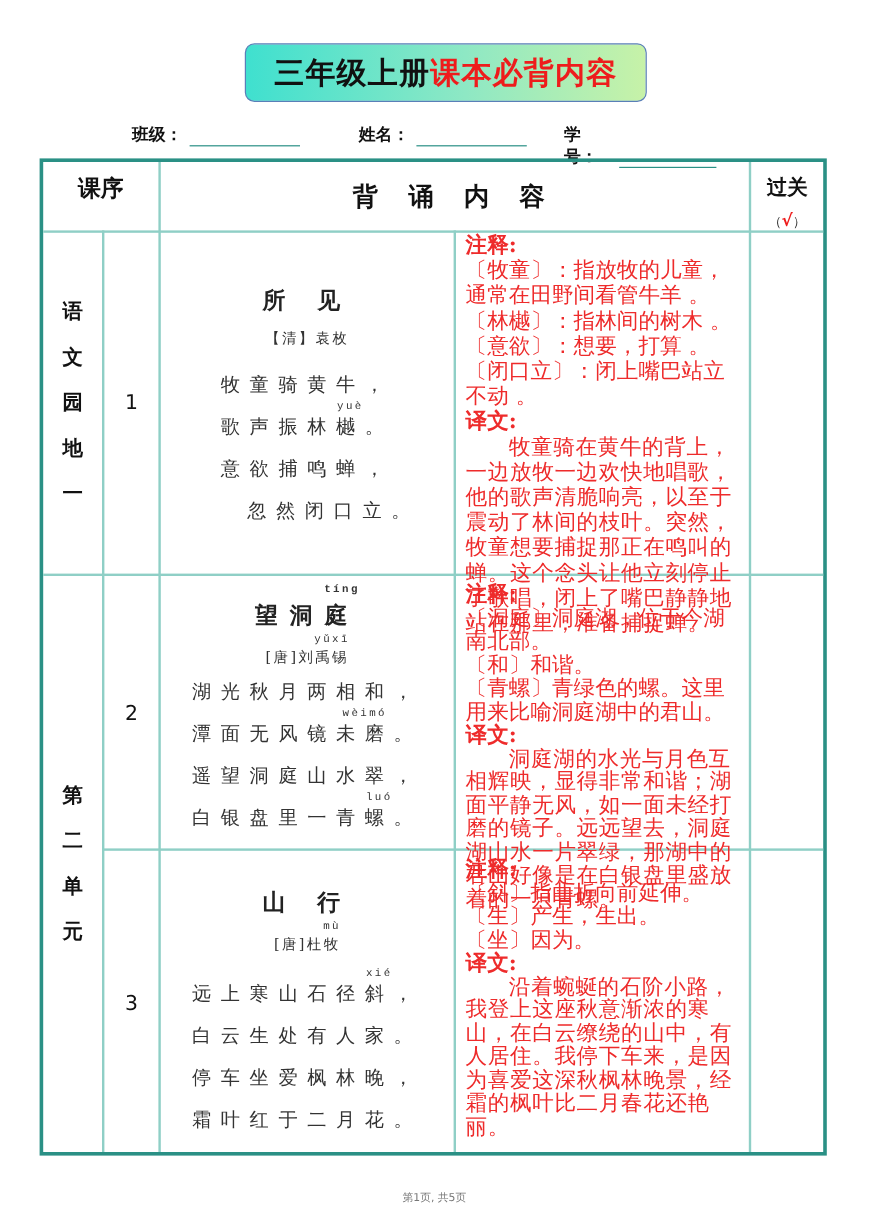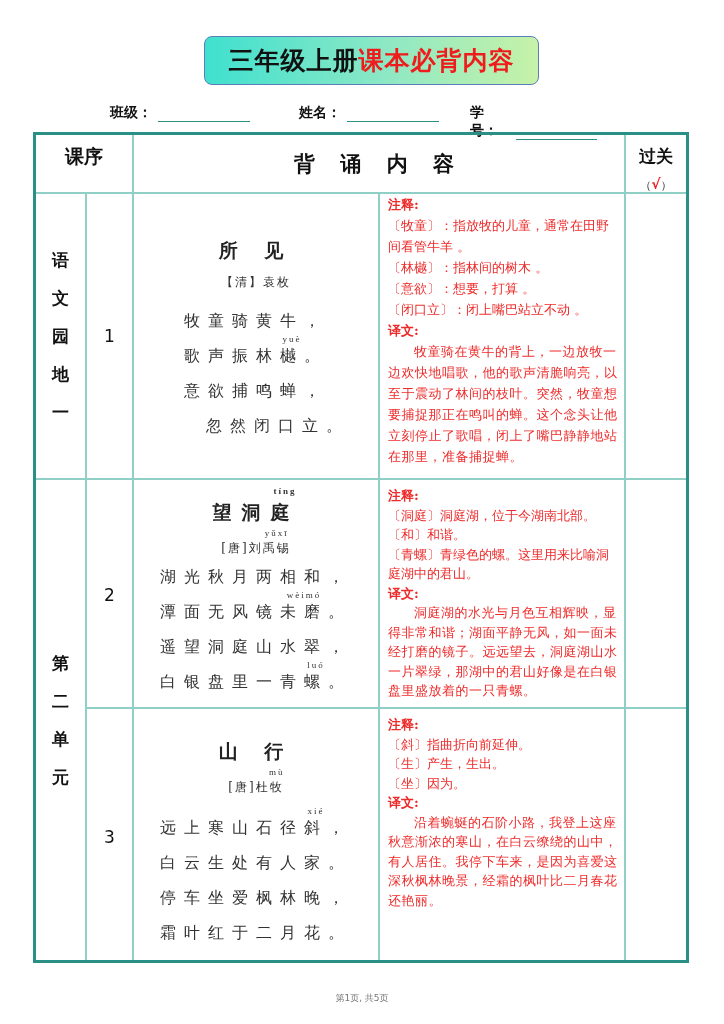--- a/index.html
+++ b/index.html
@@ -38,23 +38,23 @@
       font-size: 17px; font-weight: bold; }
     .unit span { display: block; line-height: 38px; }
     .num { display: flex; align-items: center; justify-content: center; font-size: 17px; }
 
     .poem { text-align: center; font-family: "DejaVu Serif", "Liberation Serif", serif; color: #222; }
     .poem-title { font-size: 19px; font-weight: bold; letter-spacing: 10px; }
     .poem-author { font-size: 12px; color: #333; letter-spacing: 2px; }
     .poem-line { font-size: 16px; letter-spacing: 8px; color: #333; position: relative; }
     .ruby-wrap { position: relative; display: inline-block; }
     .ruby { position: absolute; left: 50%; transform: translateX(-50%); top: -12px; font-size: 9px;
-      letter-spacing: 2px; white-space: nowrap; color: #333; font-family: Liberation Serif, serif; }
+      letter-spacing: 2px; white-space: nowrap; color: #333; font-family: Liberation Mono, monospace; }
 
-    .notes { color: #ee2b2b; font-family: "DejaVu Serif", "Liberation Serif", serif; font-size: 13px; line-height: 21px; padding: 6px 6px 0 8px; }
+    .notes { color: #ee2b2b; font-family: "DejaVu Serif", "Liberation Serif", serif; font-size: 18px; line-height: 21px; padding: 6px 6px 0 8px; }
     .notes .lbl { font-weight: bold; display: block; }
     .notes .ln { display: block; }
     .notes .para { text-indent: 2em; display: block; letter-spacing: 0.5px; }
 
     .footer { position: absolute; top: 992px; left: 0; width: 724px; text-align: center; font-size: 9px; color: #777; }
   </style>
 </head>
 <body>
 
 <div class="title-box">

